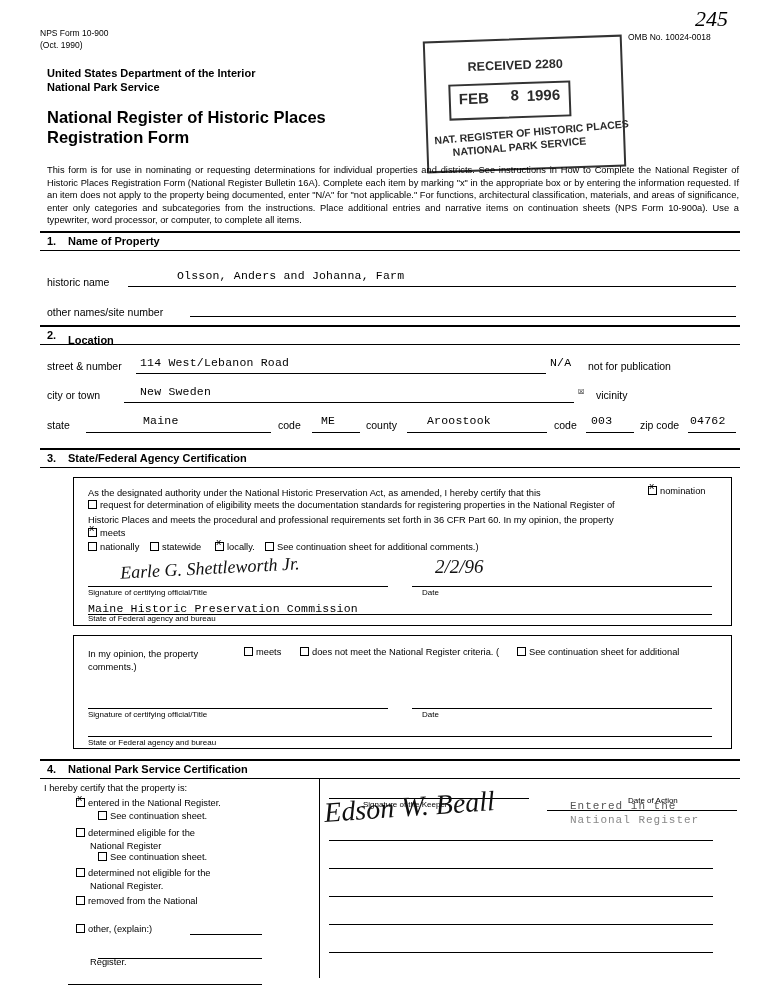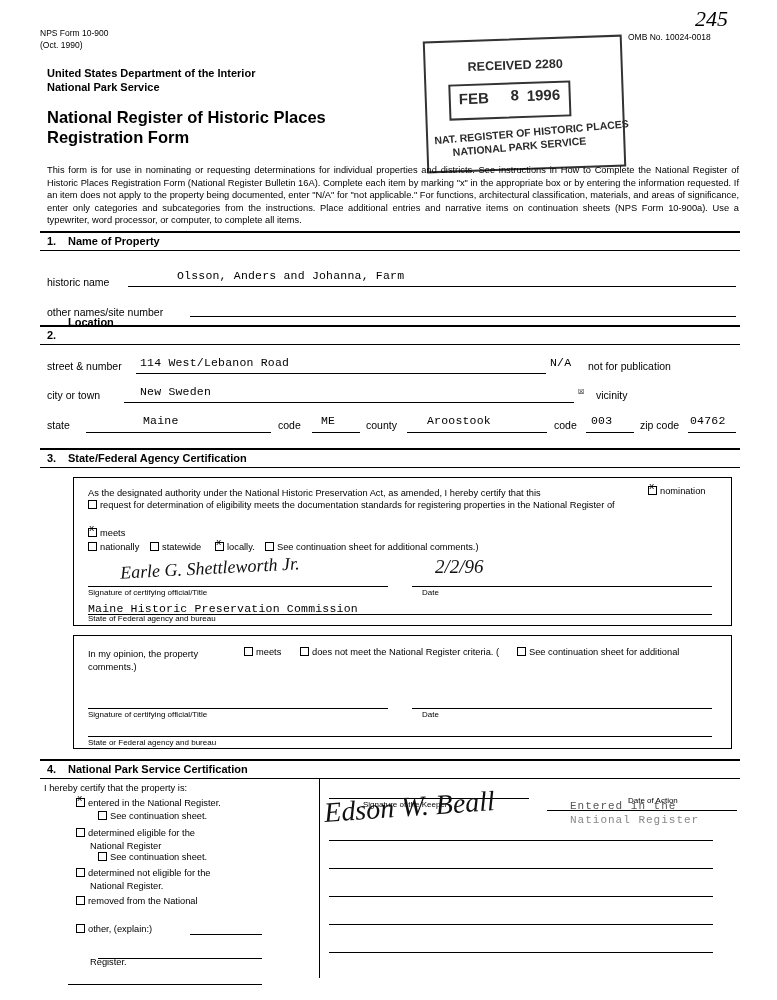--- a/index.html
+++ b/index.html
@@ -164,21 +164,21 @@
   <div class="t" style="left:7px; top:258px; font-size:10.5px;">historic name</div>
   <div class="dotline" style="left:88px; top:268px; width:608px;"></div>
   <div class="t hand" style="left:137px; top:251px;">Olsson, Anders and Johanna, Farm</div>
 
   <div class="t" style="left:7px; top:288px; font-size:10.5px;">other names/site number</div>
   <div class="dotline" style="left:150px; top:298px; width:546px;"></div>
   <div class="t hand" style="left:160px; top:283px;"></div>
 
   <div class="hr2" style="left:0px; top:307px; width:700px;"></div>
   <div class="sec-title" style="left:7px; top:311px;">2.</div>
-  <div class="sec-title" style="left:28px; top:298px;">Location</div>
+  <div class="sec-title" style="left:28px; top:316px;">Location</div>
   <div class="hr" style="left:0px; top:326px; width:700px;"></div>
 
   <div class="t" style="left:7px; top:342px; font-size:10.5px;">street &amp; number</div>
   <div class="dotline" style="left:96px; top:355px; width:410px;"></div>
   <div class="t hand" style="left:100px; top:338px;">114 West/Lebanon Road</div>
   <div class="t hand" style="left:510px; top:338px;">N/A</div>
   <div class="t" style="left:548px; top:342px; font-size:10.5px;">not for publication</div>
 
   <div class="t" style="left:7px; top:371px; font-size:10.5px;">city or town</div>
   <div class="dotline" style="left:84px; top:384px; width:450px;"></div>
@@ -209,20 +209,21 @@
 
   <div class="box" style="left:33px; top:459px; width:657px; height:147px;"></div>
 
   <div class="t body" style="left:48px; top:469px; width:560px; white-space:normal;">As the designated authority under the National Historic Preservation Act, as amended, I hereby certify that this</div>
   <div class="cbwrap" style="left:608px; top:468px;text-align:center;">
     <span class="cb cbx"></span><span>nomination</span>
   </div>
   <div class="cbwrap" style="left:48px; top:482px;">
     <span class="cb"></span><span>request for determination of eligibility meets the documentation standards for registering properties in the National Register of</span>
   </div>
+  <div class="t body" style="left:48px; top:496px;">Historic Places and meets the procedural and professional requirements set forth in 36 CFR Part 60. In my opinion, the property</div>
   <div class="cbwrap" style="left:48px; top:510px;">
     <span class="cb cbx"></span><span>meets</span>
   </div>
   <div class="cbwrap" style="left:48px; top:524px;">
     <span class="cb"></span><span>nationally</span>
   </div>
   <div class="cbwrap" style="left:110px; top:524px;">
     <span class="cb"></span><span>statewide</span>
   </div>
   <div class="cbwrap" style="left:175px; top:524px;">

